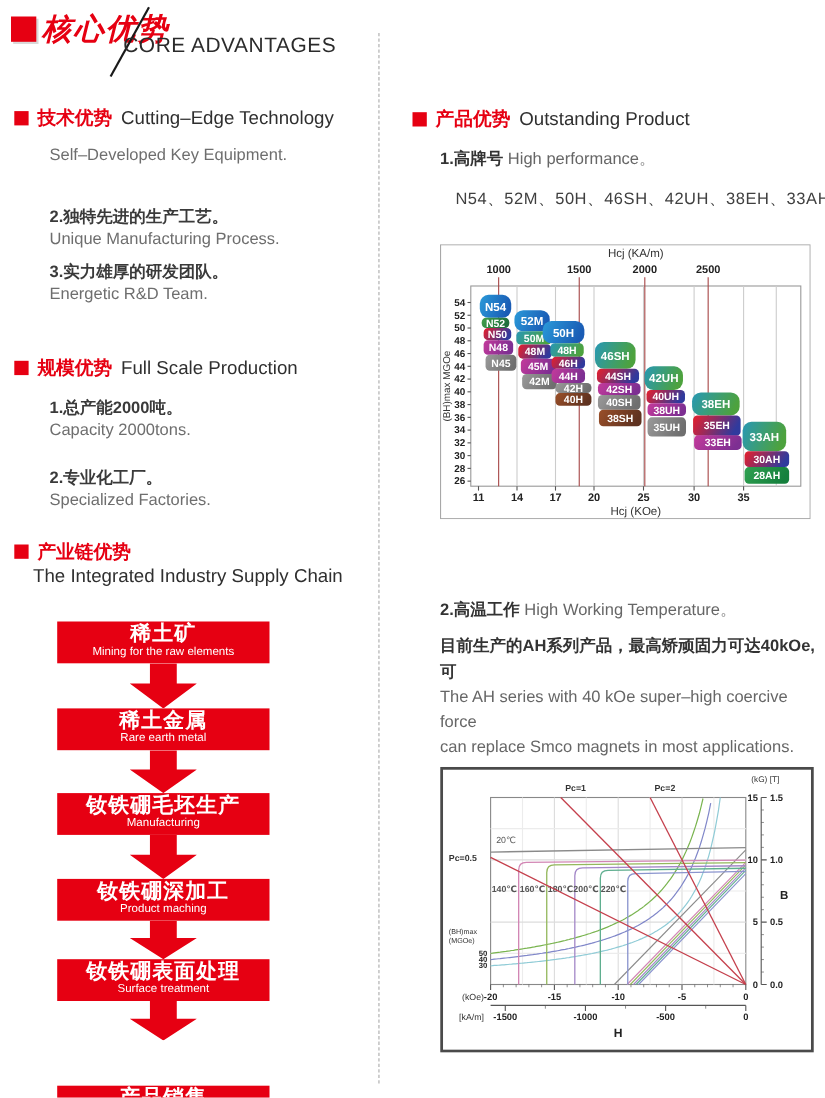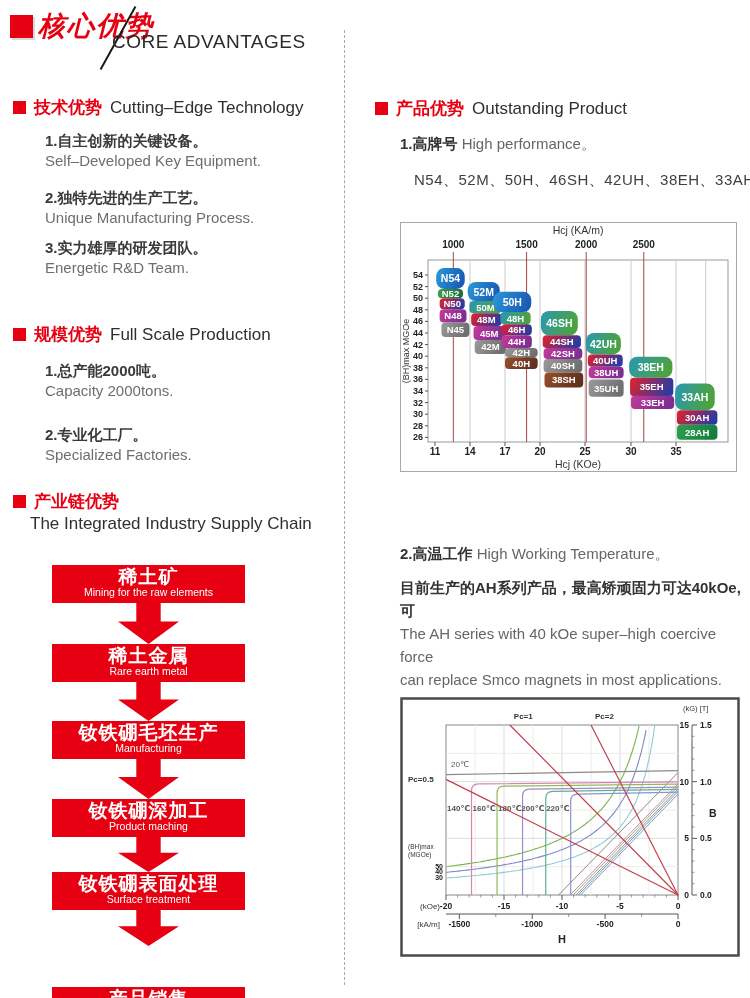--- a/index.html
+++ b/index.html
@@ -52,21 +52,20 @@
 
   <div class="divider"></div>
 
   <div>
     <div class="heading" style="left:13px;top:96px;">
       <span class="hsq"></span>
       <span class="h-cn">技术优势</span>
       <span class="h-en">Cutting–Edge Technology</span>
     </div>
     <div class="item" style="left:45px;top:131px;">
-      <div class="cn">1.自主创新的关键设备。</div>
       <div class="en">Self–Developed Key Equipment.</div>
     </div>
     <div class="item" style="left:45px;top:188px;">
       <div class="cn">2.独特先进的生产工艺。</div>
       <div class="en">Unique Manufacturing Process.</div>
     </div>
     <div class="item" style="left:45px;top:238px;">
       <div class="cn">3.实力雄厚的研发团队。</div>
       <div class="en">Energetic R&amp;D Team.</div>
     </div>

